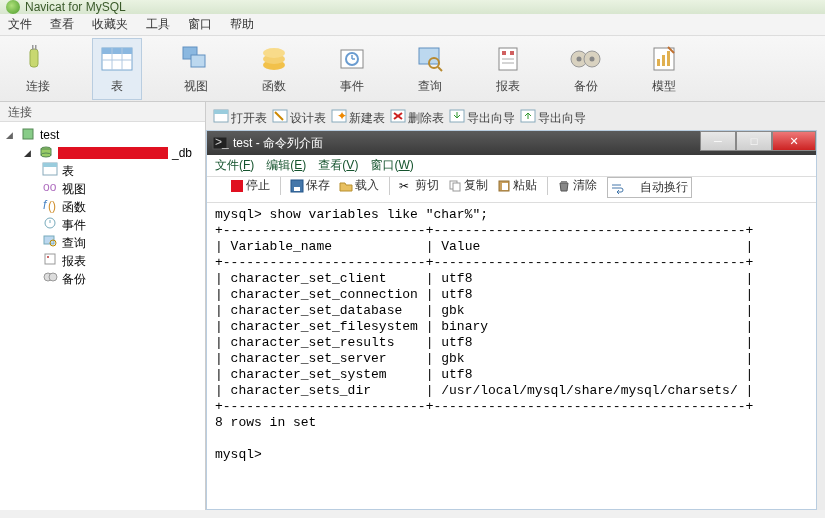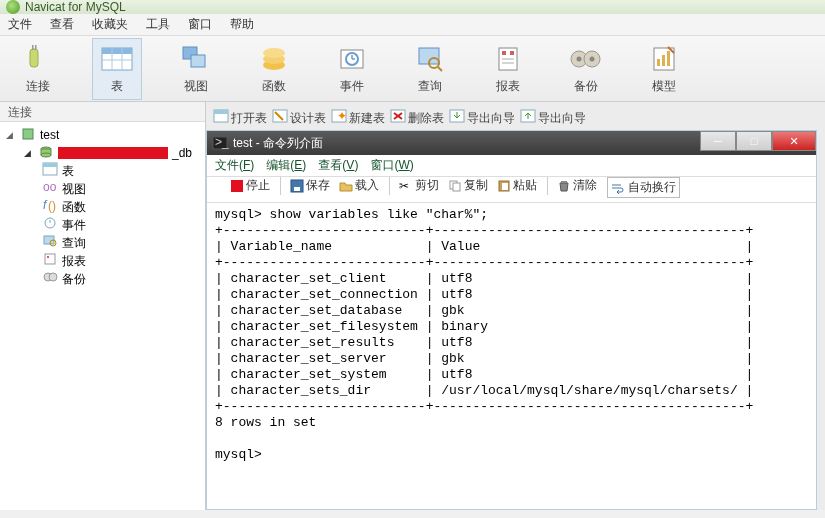--- a/index.html
+++ b/index.html
@@ -38,21 +38,21 @@
   .console-title { height:24px; background:linear-gradient(#5b5b5b,#3a3a3a); color:#fff; display:flex; align-items:center; padding:0 6px; gap:6px; position:relative;}
   .winbtns { position:absolute; right:0; top:0; display:flex;}
   .winbtn { width:36px; height:20px; background:linear-gradient(#e8e8e8,#cfcfcf); border:1px solid #888; display:flex; align-items:center; justify-content:center; font-family: Arial; font-size:11px;}
   .winbtn.close { background:linear-gradient(#e77,#c22); color:#fff; width:44px;}
   .console-menu { height:22px; display:flex; align-items:center; gap:12px; padding:0 8px; border-bottom:1px solid #ddd; color:#14532d;}
   .console-menu u { text-decoration: underline; }
   .console-tools { height:26px; display:flex; align-items:flex-start; gap:10px; padding:0 24px; border-bottom:1px solid #ddd;}
   .console-tools .btn { display:flex; align-items:center; gap:3px; color:#333;}
   .console-tools .sep { width:1px; height:18px; background:#ccc;}
   .console-tools .redsq { width:12px; height:12px; background:#e01020;}
-  .console-tools .boxed {border:1px solid #bbb; padding:1px 3px; display:flex; align-items:center; gap:5px;}
+  .console-tools .boxed {border:1px solid #bbb; padding:1px 3px; display:flex; align-items:center; gap:17px;}
   .sqg{width:12px;height:12px;display:inline-block;}
   .console-body { flex:1; padding:4px 8px; font-family:"Courier New", monospace; font-size:13px; line-height:16px; background:#fff; white-space:pre; overflow:auto;}
 </style>
 </head>
 <body>
 
 <div class="titlebar">
   <div class="logo"></div>
   <div class="title">Navicat for MySQL</div>
 </div>

